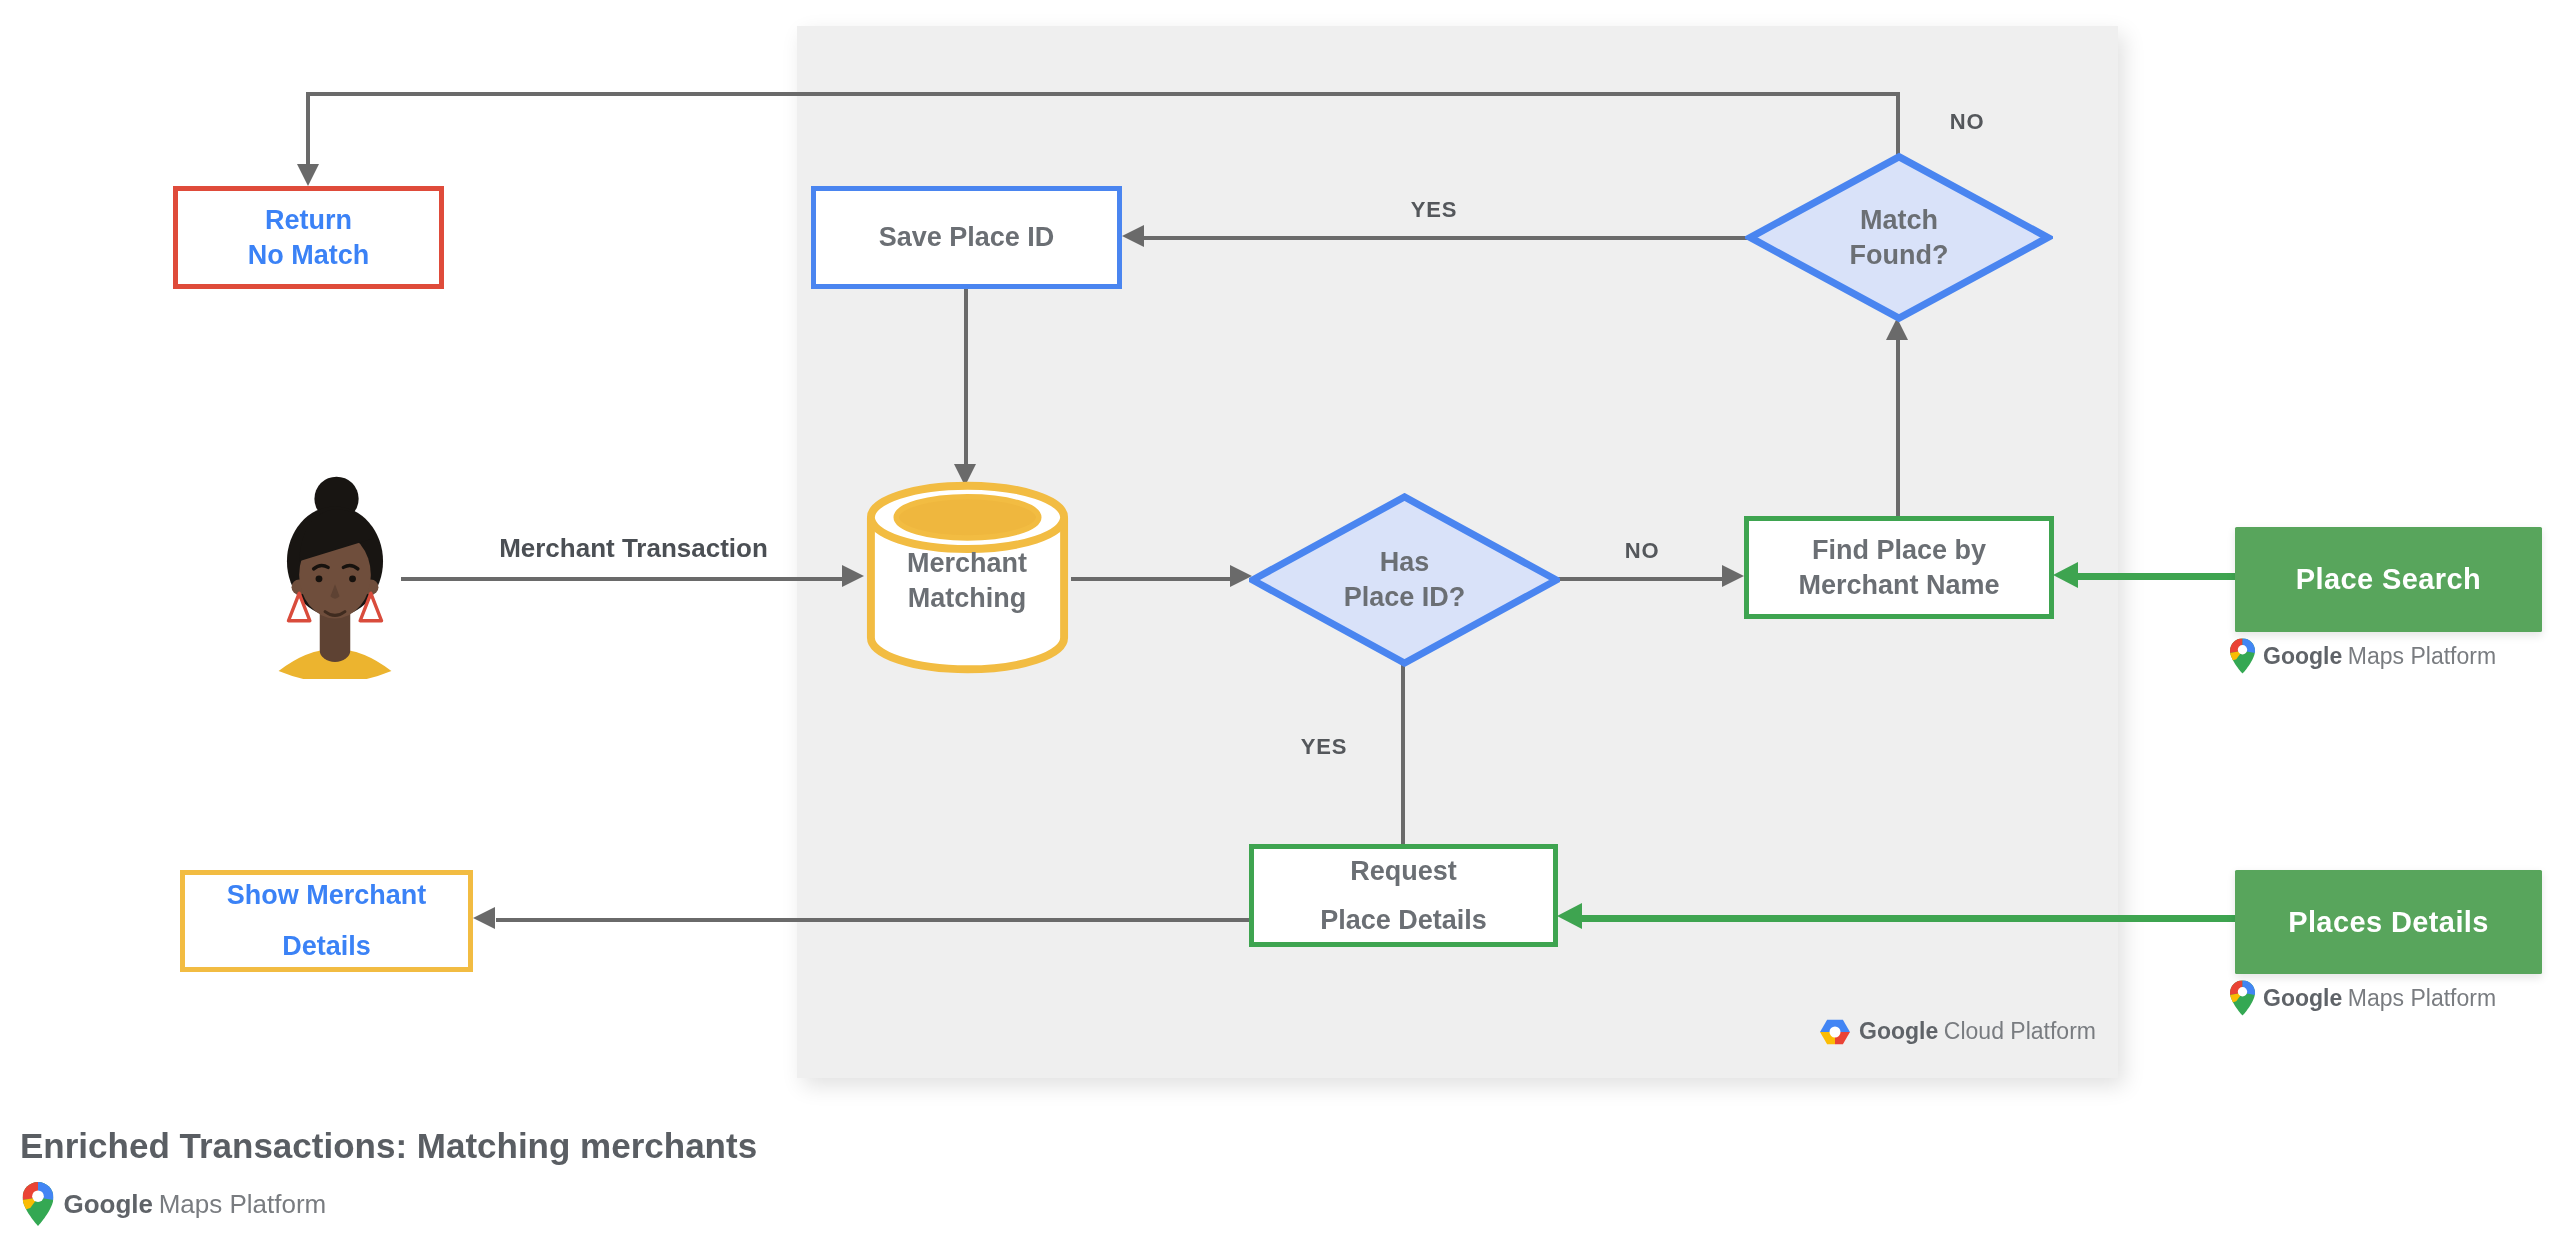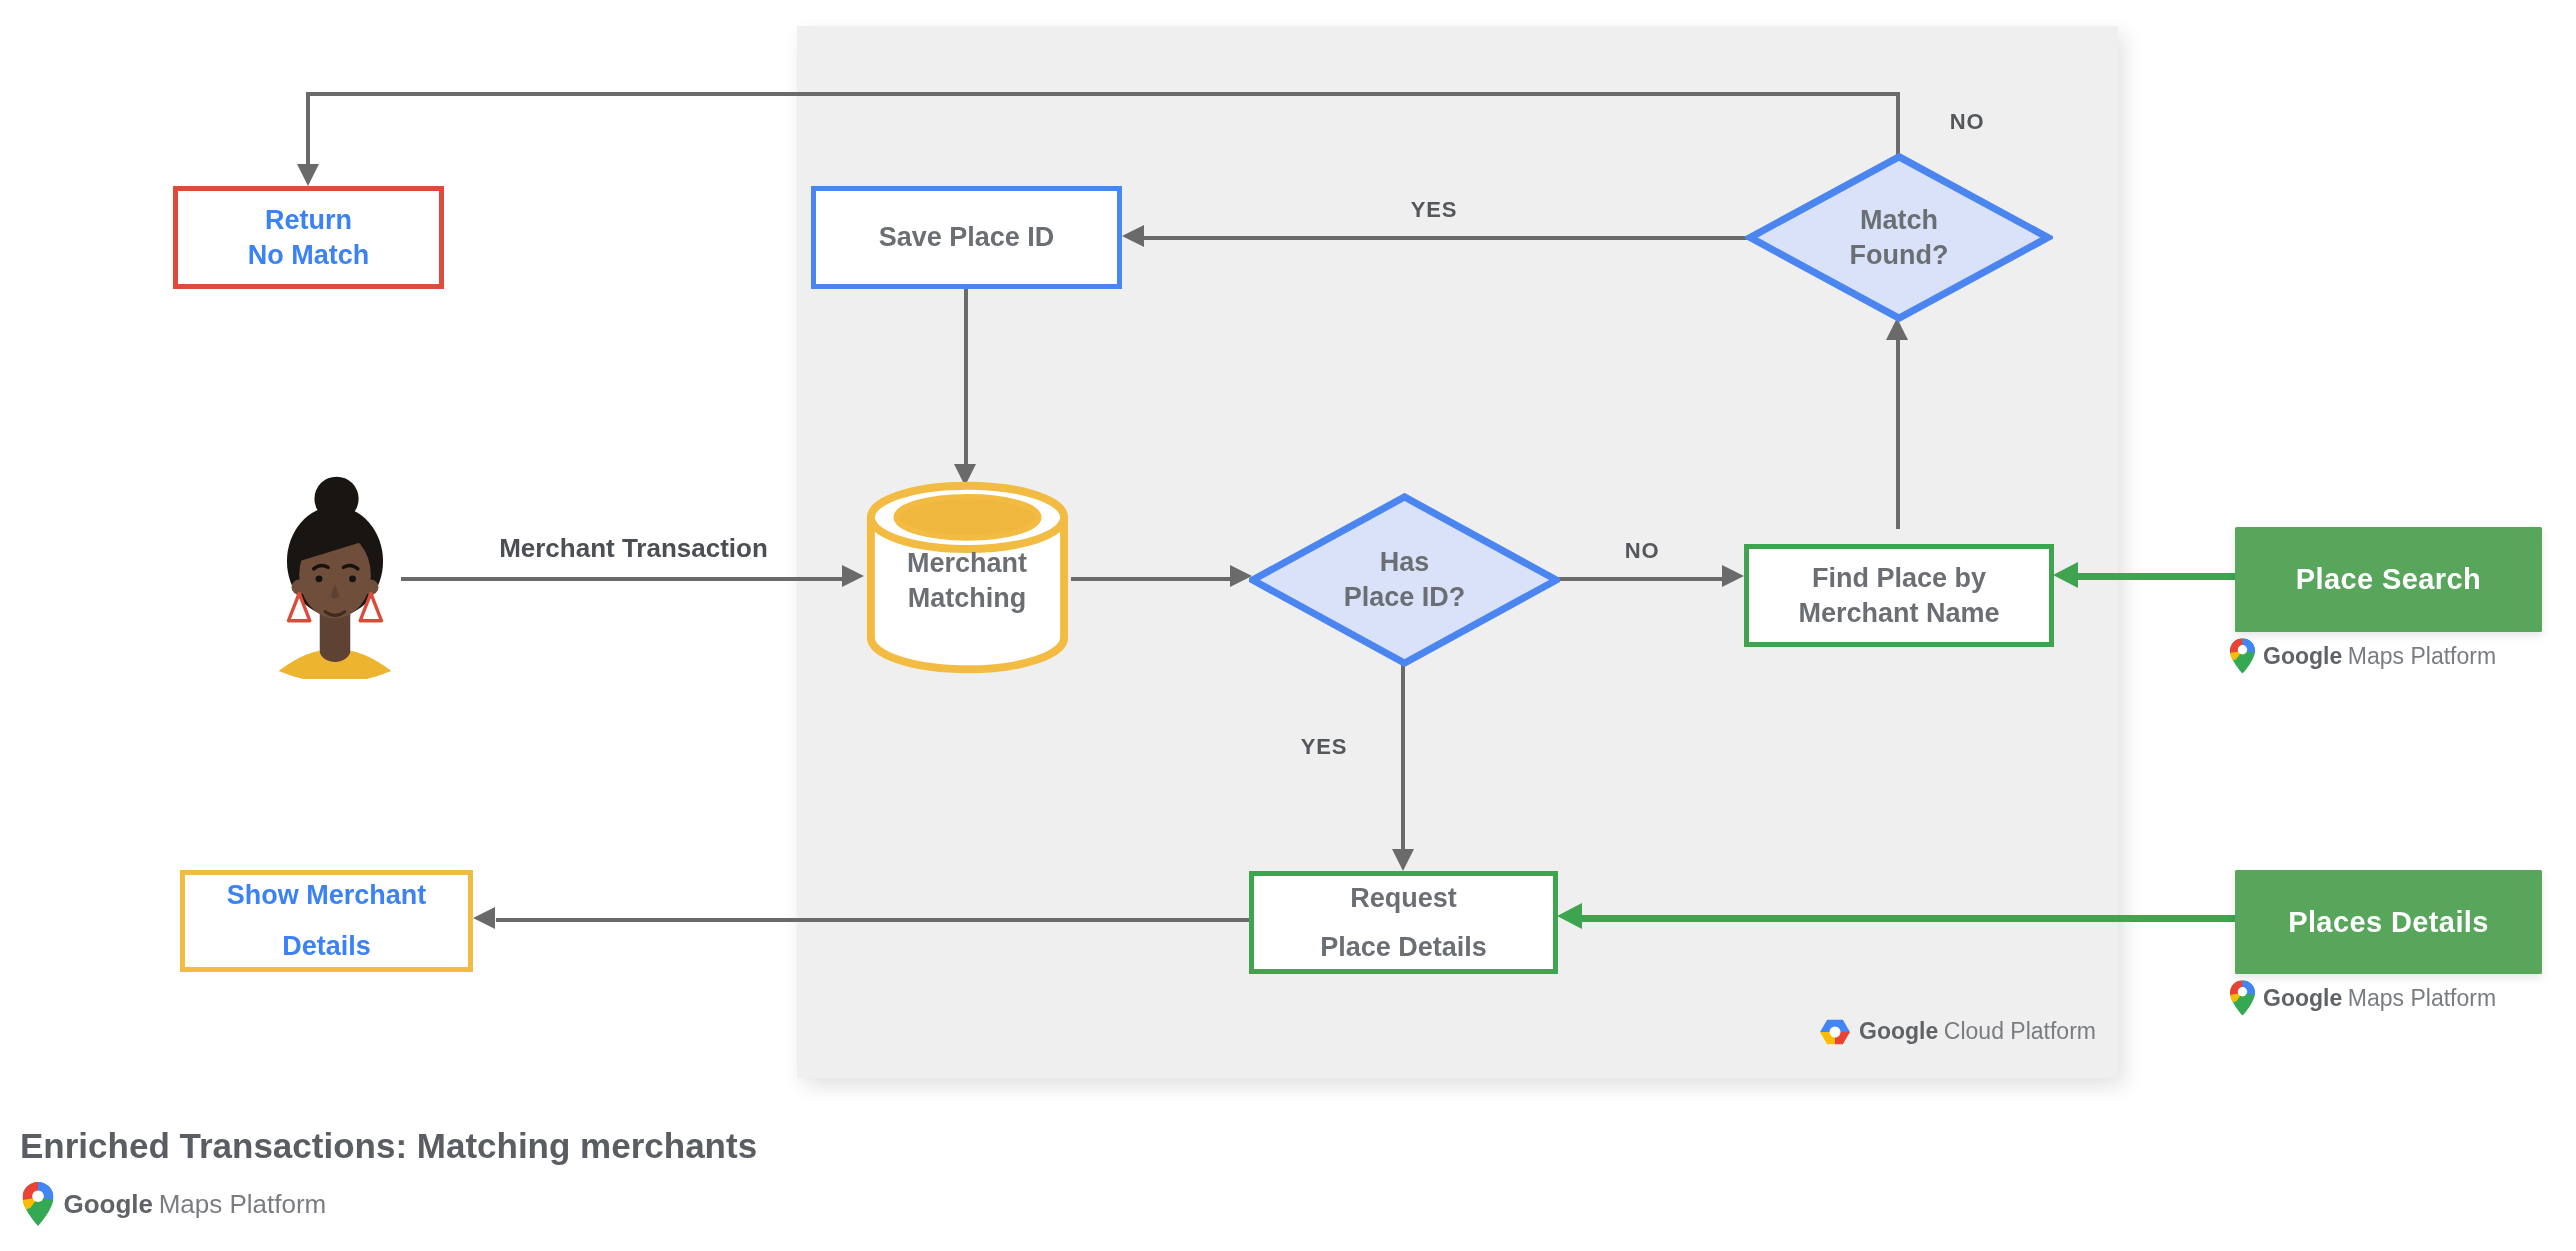--- a/index.html
+++ b/index.html
@@ -13,22 +13,22 @@
   }
   .box{
     position:absolute;box-sizing:border-box;background:#fff;display:flex;
     flex-direction:column;align-items:center;justify-content:center;text-align:center;
     font-weight:bold;font-size:27px;line-height:35px;color:#6B6F74;z-index:4;
   }
   .box.dark{color:#3b82f6;}
   .box span{display:block;}
   #return-box{left:173px;top:186px;width:271px;height:103px;border:5.6px solid #DF4B3A;}
   #save-box{left:811px;top:186px;width:311px;height:103px;border:5.6px solid #4A85F0;}
-  #find-box{left:1744px;top:544px;width:310px;height:103px;border:5.6px solid #3EA450;text-align:right;}
-  #request-box{left:1249px;top:871px;width:309px;height:103px;border:5.6px solid #3EA450;gap:14px;}
+  #find-box{left:1744px;top:516px;width:310px;height:103px;border:5.6px solid #3EA450;text-align:right;}
+  #request-box{left:1249px;top:844px;width:309px;height:103px;border:5.6px solid #3EA450;gap:14px;}
   #show-box{left:180px;top:870px;width:293px;height:102px;border:5.6px solid #F2BC42;gap:16px;}
   .api-box{
     position:absolute;box-sizing:border-box;background:#58A55C;color:#ffffff;
     display:flex;align-items:center;justify-content:center;font-weight:bold;
     font-size:29px;letter-spacing:0.4px;z-index:4;border-radius:1.6px;
     box-shadow:0 3.2px 8px rgba(0,0,0,0.10);
   }
   #place-search-box{left:2235px;top:527px;width:307px;height:105px;}
   #places-details-box{left:2235px;top:870px;width:307px;height:104px;}
   .diamond{position:absolute;z-index:4;}

